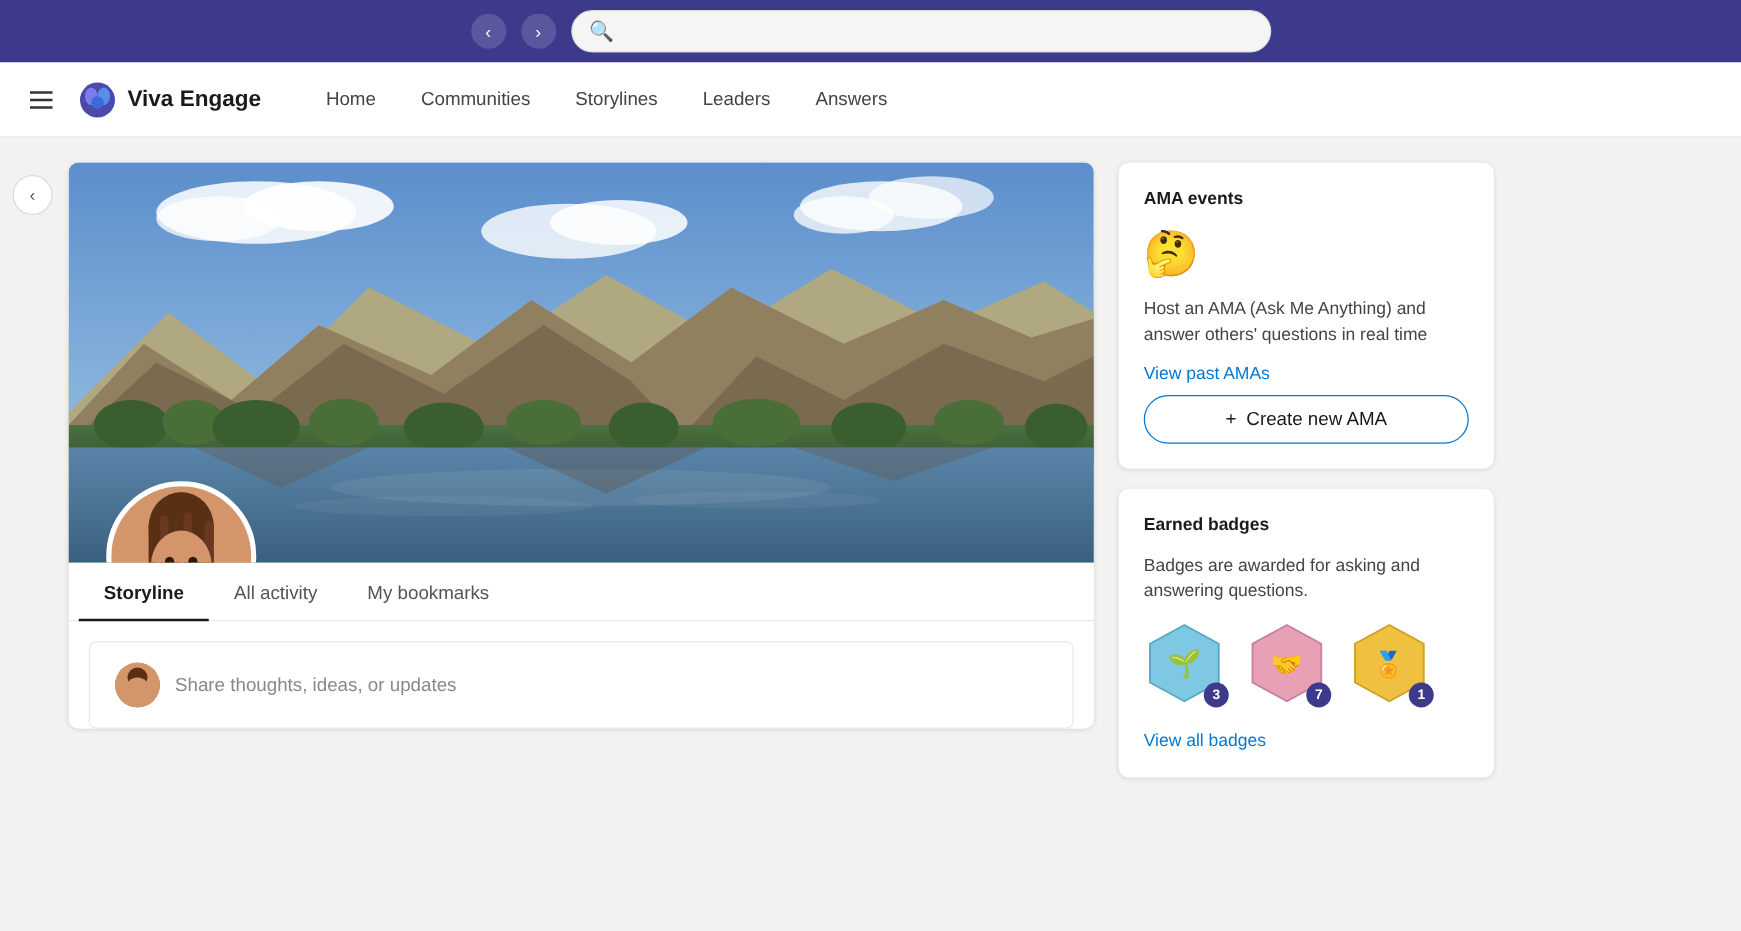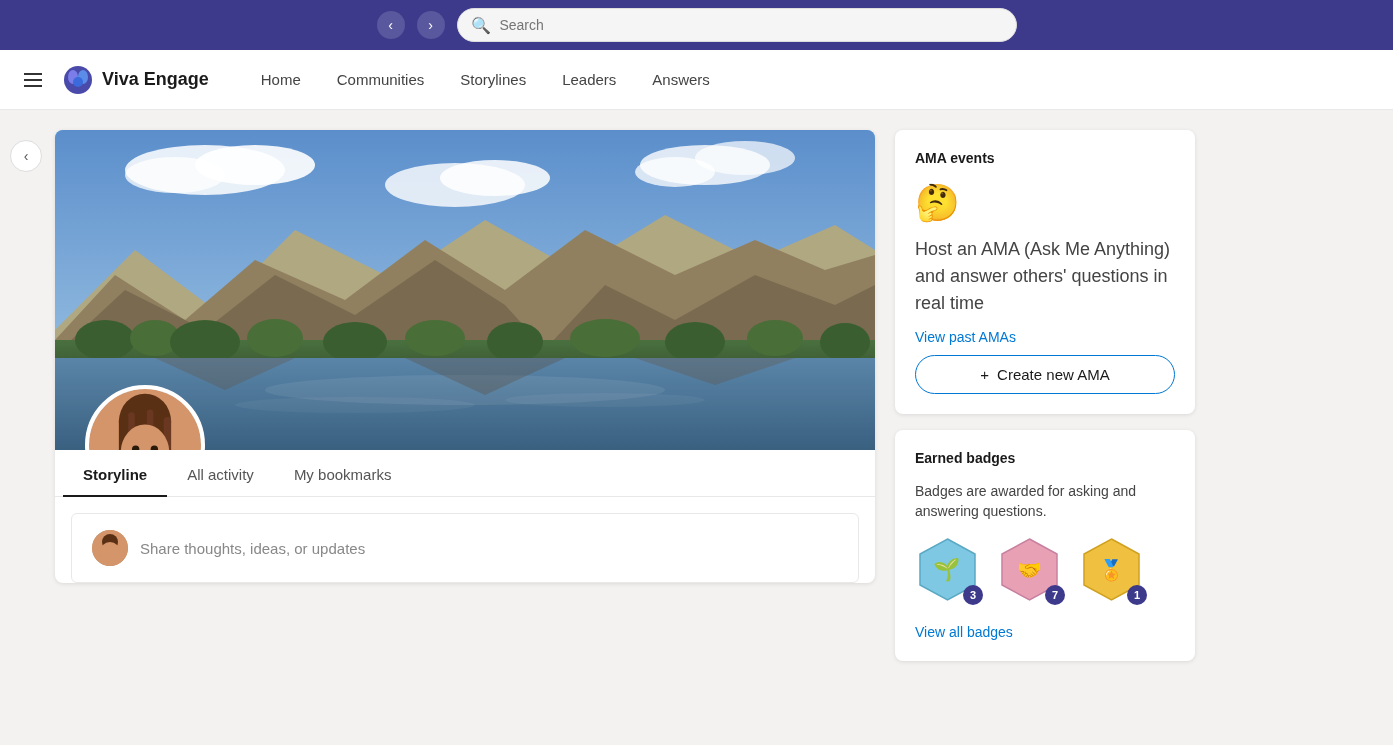--- a/index.html
+++ b/index.html
@@ -281,21 +281,21 @@
       color: #1a1a1a;
       margin-bottom: 16px;
     }
 
     .ama-emoji {
       font-size: 36px;
       margin-bottom: 12px;
     }
 
     .ama-description {
-      font-size: 18px;
+      font-size: 14px;
       color: #444;
       line-height: 1.5;
       margin-bottom: 12px;
     }
 
     .view-past-link {
       color: #0078d4;
       font-size: 14px;
       cursor: pointer;
       text-decoration: none;
@@ -368,21 +368,20 @@
 
 <div class="browser-bar">
   <button class="browser-nav-btn">
     <span>‹</span>
   </button>
   <button class="browser-nav-btn">
     <span>›</span>
   </button>
   <div class="search-bar">
     <span>🔍</span>
-    <input type="text" placeholder="Search" style="">
   </div>
 </div>
 
 <div class="app-header">
   <button class="hamburger-btn">
     <span></span>
     <span></span>
     <span></span>
   </button>
   <div class="app-logo">

